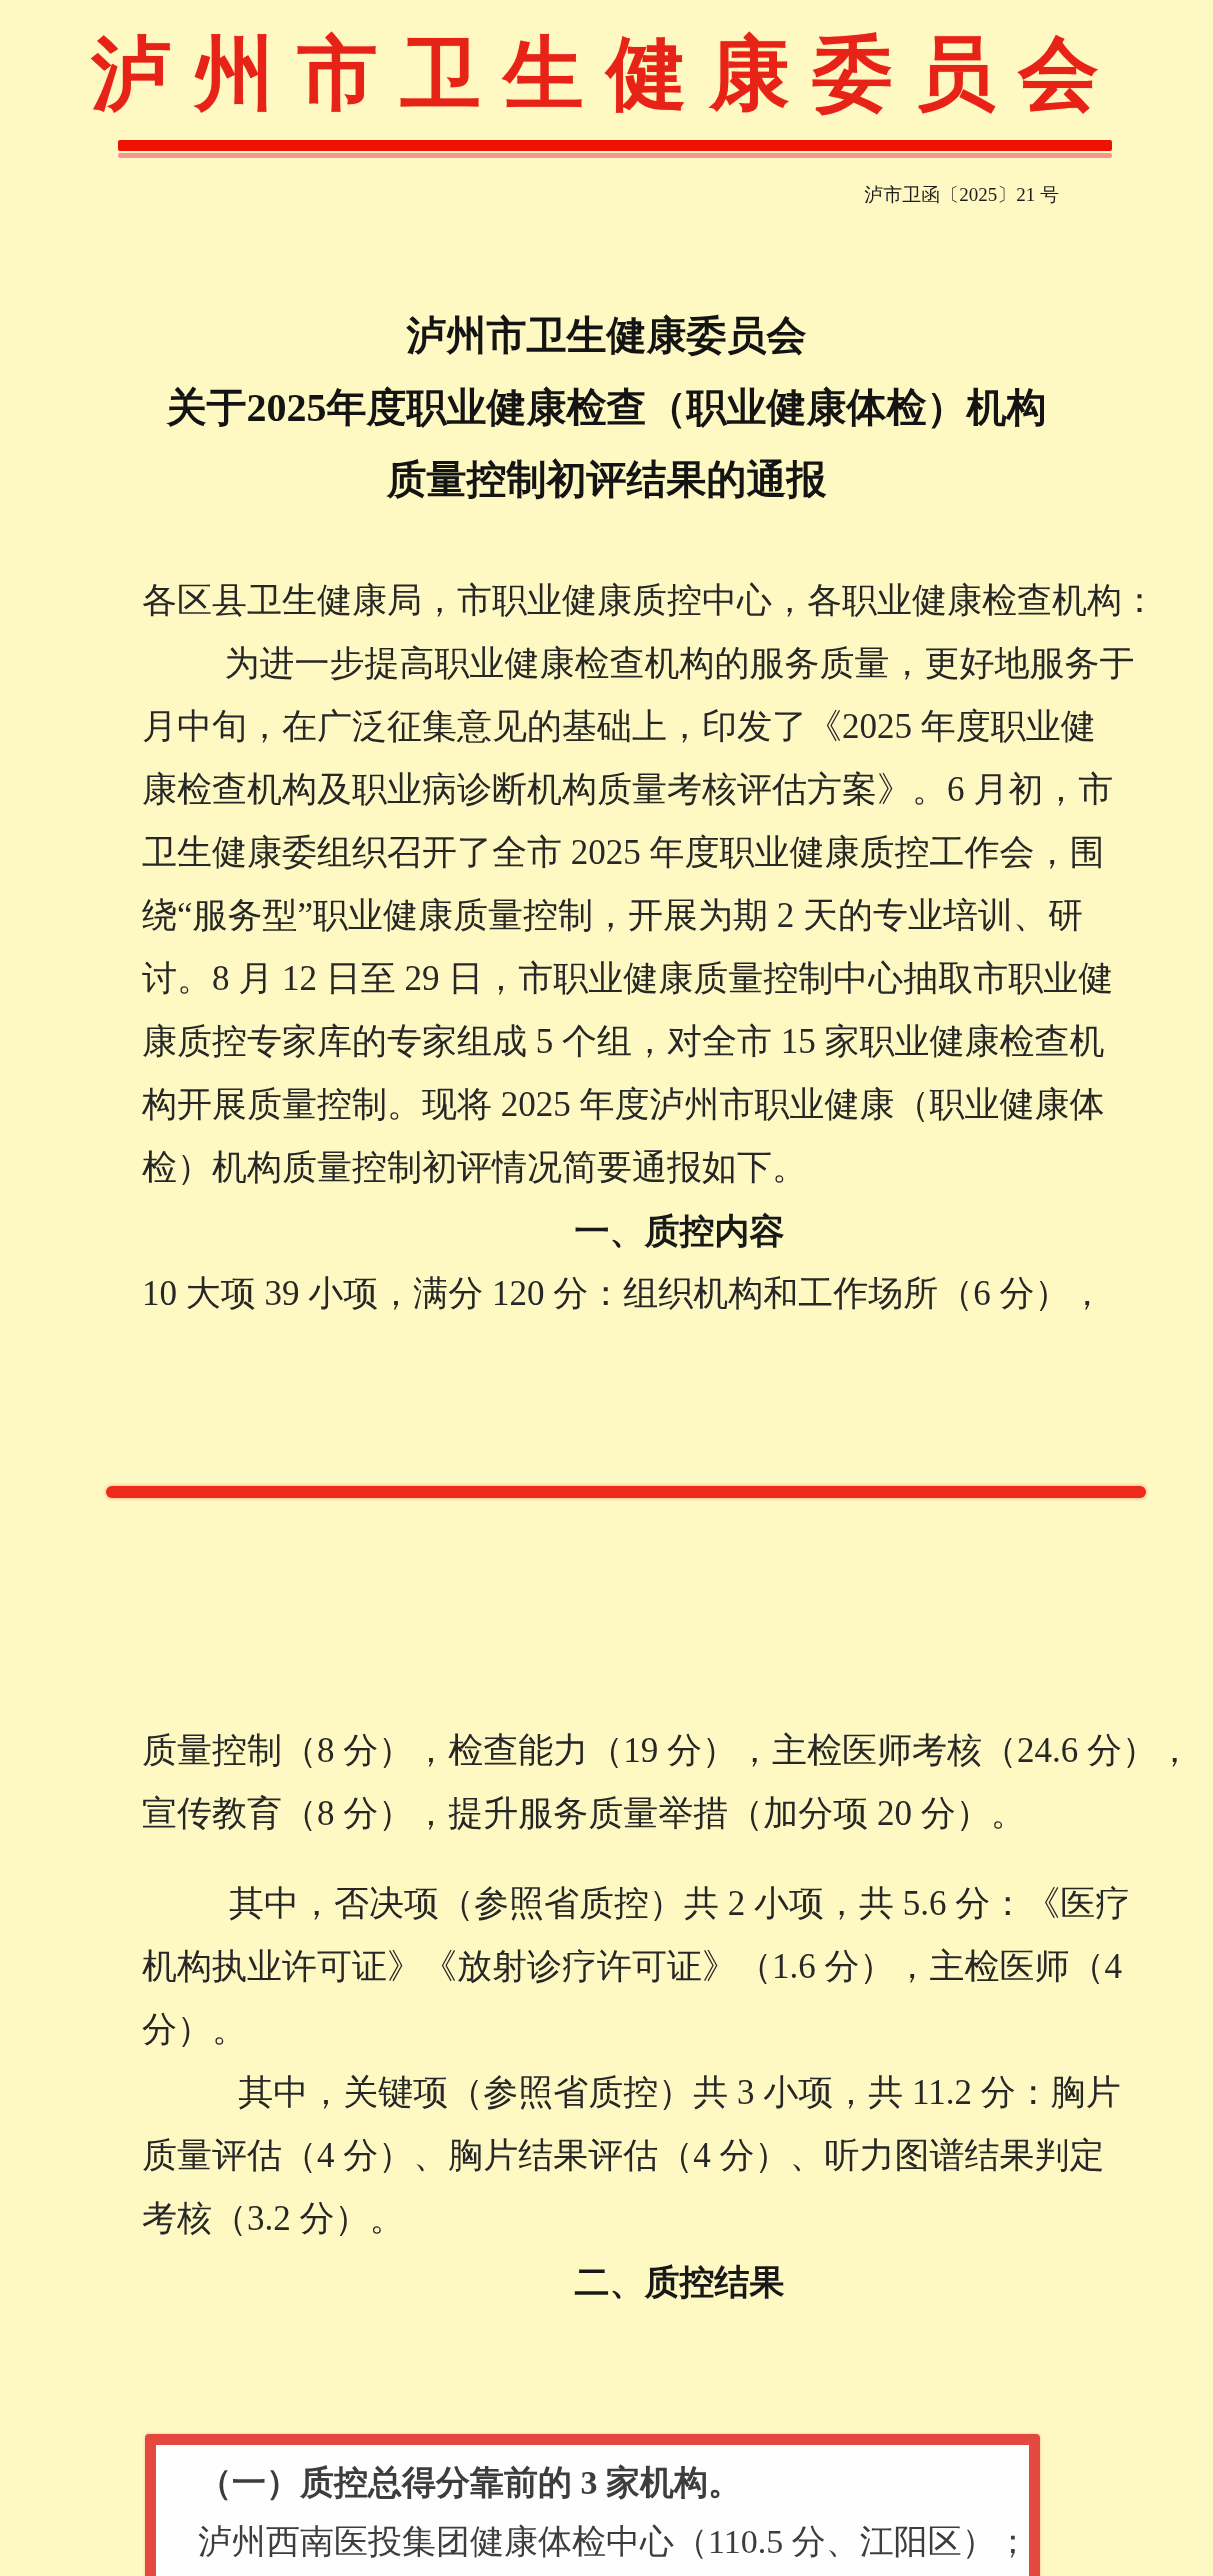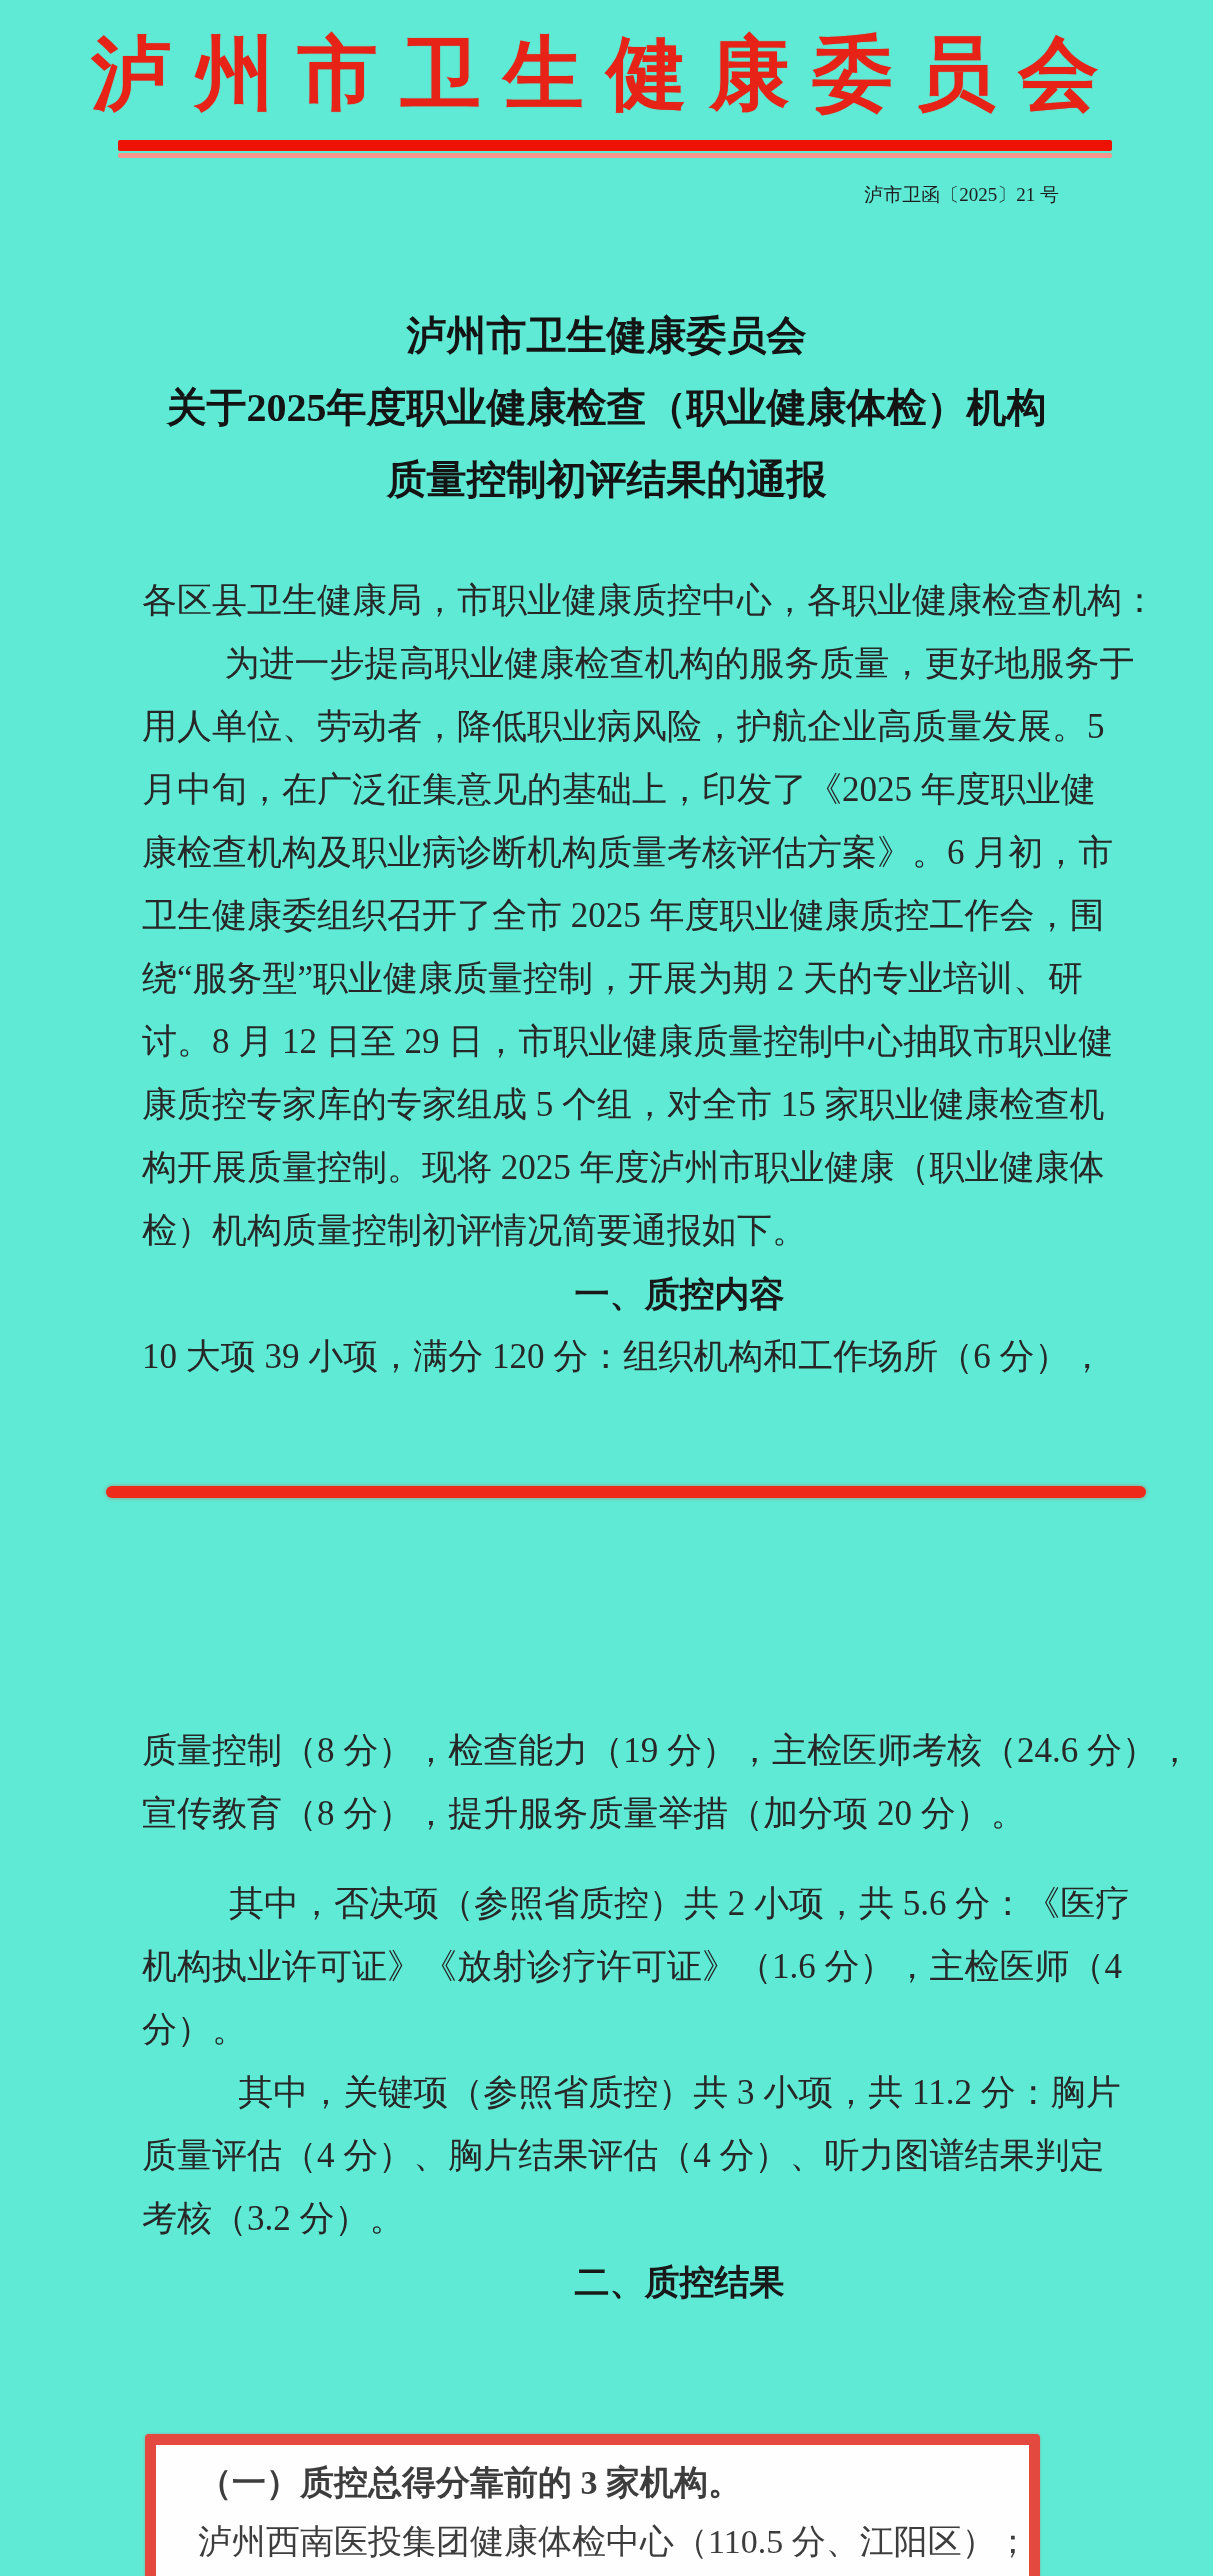--- a/index.html
+++ b/index.html
@@ -1,20 +1,20 @@
 <!DOCTYPE html>
 <html style="font-size:15px"><head>
 <meta charset="utf-8">
 <style>
   html,body{margin:0;padding:0;background:#e9e9e9;}
   .page{
     position:relative;
     width:1213px;height:2576px;
     margin:0 auto;
-    background:#5eead4;
+    background:#fef9c3;
     overflow:hidden;
     font-family:"Liberation Serif","DejaVu Serif",serif;
     color:#2b2b2b;
   }
   
   .letterhead{
     position:absolute;top:21px;left:0;width:100%;
     text-align:center;
     font-size:80px;font-weight:bold;
     letter-spacing:23px;
@@ -87,21 +87,20 @@
 
   <div class="doc-title">
     <div>泸州市卫生健康委员会</div>
     <div>关于2025年度职业健康检查（职业健康体检）机构</div>
     <div>质量控制初评结果的通报</div>
   </div>
 
   <div class="body-block" id="body1">
     <div>各区县卫生健康局，市职业健康质控中心，各职业健康检查机构：</div>
     <div class="ind">为进一步提高职业健康检查机构的服务质量，更好地服务于</div>
-    <div>用人单位、劳动者，降低职业病风险，护航企业高质量发展。5</div>
     <div>月中旬，在广泛征集意见的基础上，印发了《2025 年度职业健</div>
     <div>康检查机构及职业病诊断机构质量考核评估方案》。6 月初，市</div>
     <div>卫生健康委组织召开了全市 2025 年度职业健康质控工作会，围</div>
     <div>绕“服务型”职业健康质量控制，开展为期 2 天的专业培训、研</div>
     <div>讨。8 月 12 日至 29 日，市职业健康质量控制中心抽取市职业健</div>
     <div>康质控专家库的专家组成 5 个组，对全市 15 家职业健康检查机</div>
     <div>构开展质量控制。现将 2025 年度泸州市职业健康（职业健康体</div>
     <div>检）机构质量控制初评情况简要通报如下。</div>
     <div class="ind h">一、质控内容</div>
     <div>10 大项 39 小项，满分 120 分：组织机构和工作场所（6 分），</div>

